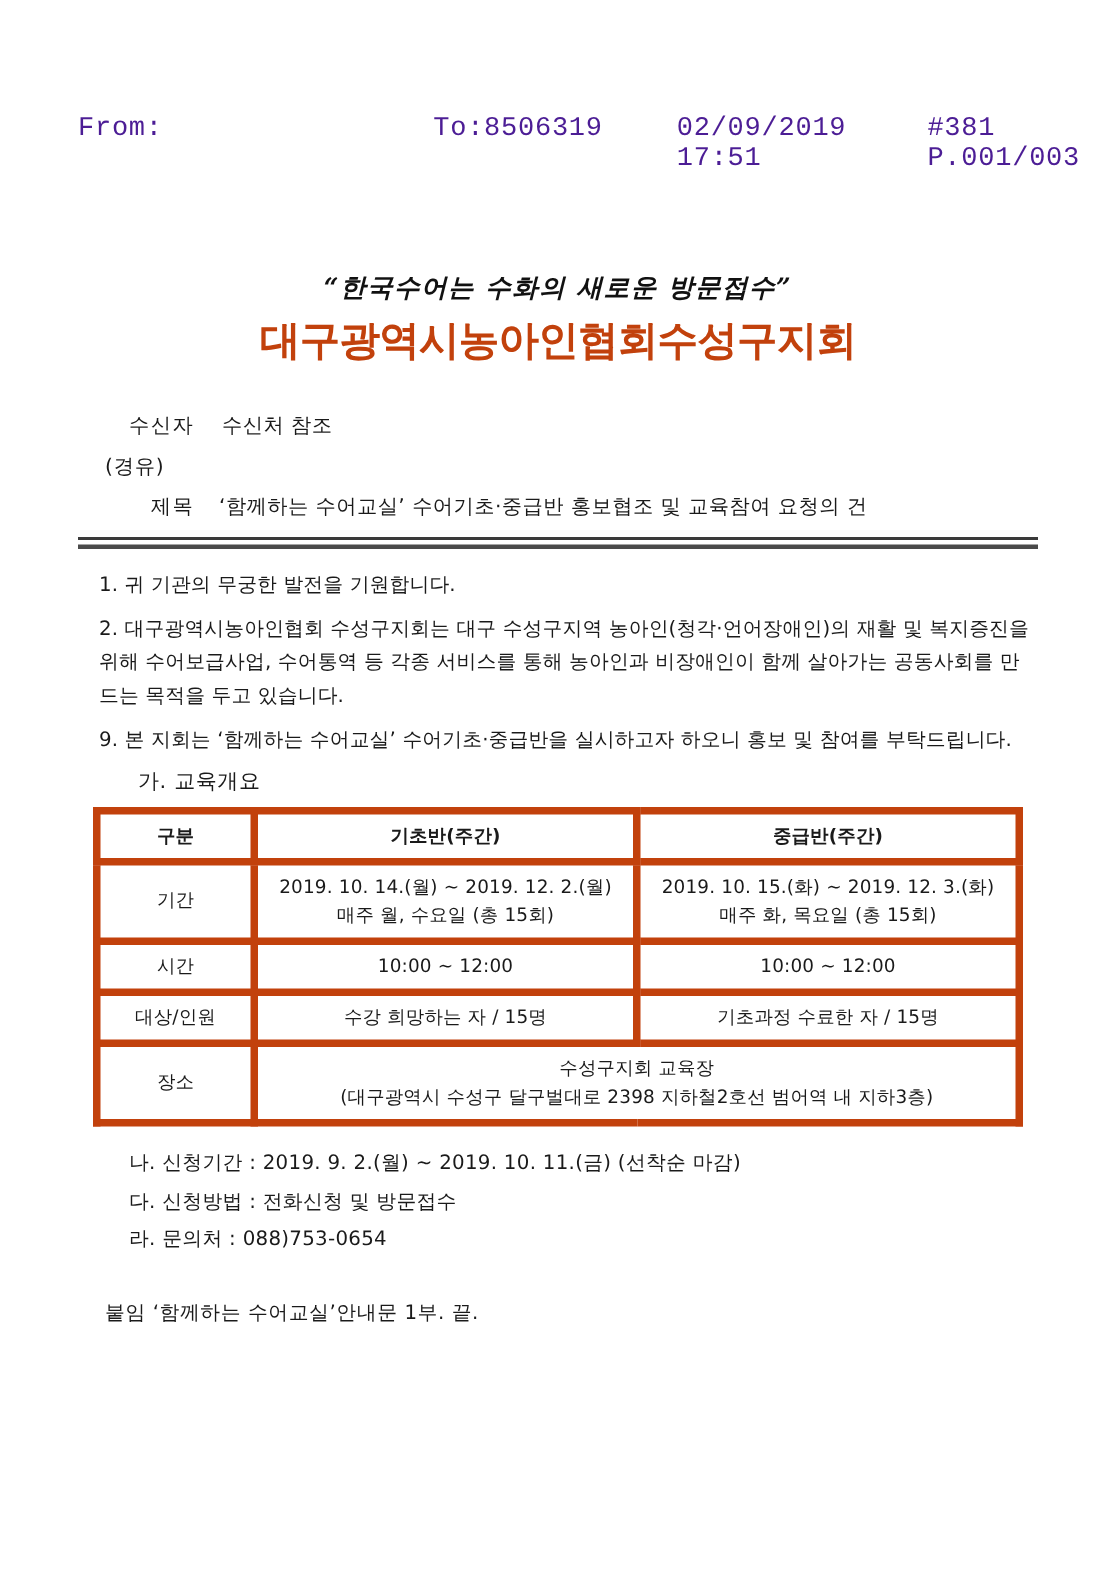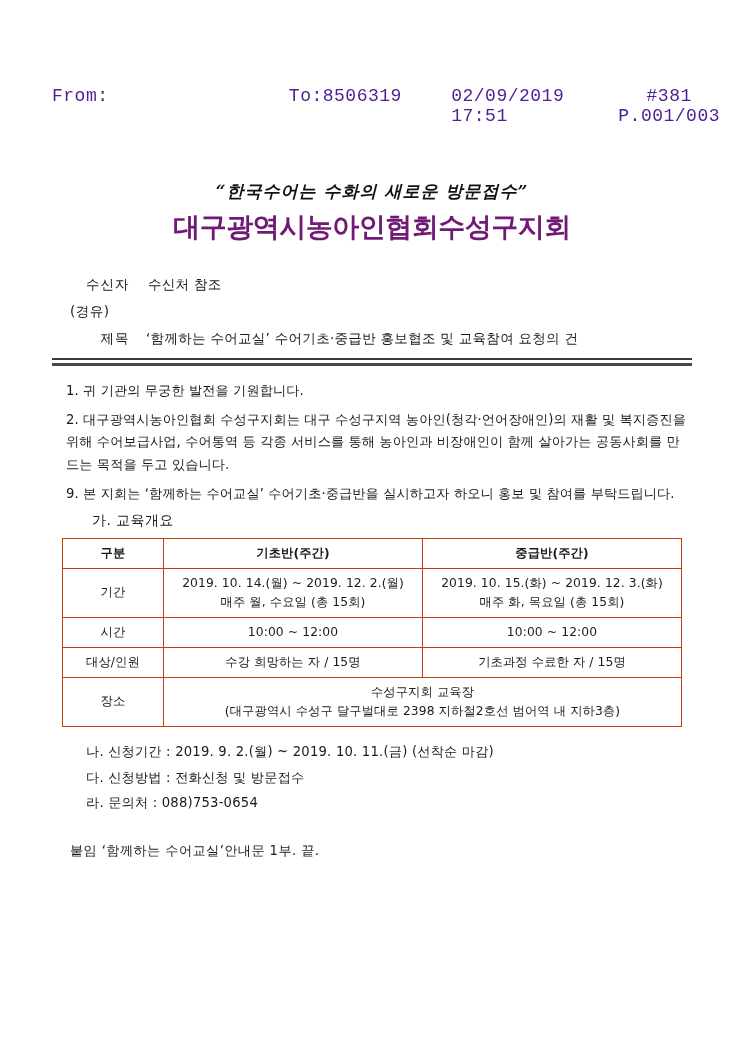--- a/index.html
+++ b/index.html
@@ -25,21 +25,21 @@
     display: flex;
     align-items: baseline;
     font-family: Liberation Mono, monospace;
     font-size: 18px;
     letter-spacing: 0.5px;
     color: #4c1d95;
   }
   .fax-from { width: 248px; }
   .fax-to   { width: 170px; }
   .fax-date { width: 175px; }
-  .fax-page { flex: 1; text-align: center; margin-top: 10px; }
+  .fax-page { flex: 1; text-align: left; }
 
   
   .doc {
     position: absolute;
     top: 180px;
     left: 0;
     width: 744px;
   }
 
   .script-line {
@@ -50,21 +50,21 @@
     font-weight: bold;
     letter-spacing: 1px;
     color: #111;
     margin: 0 0 6px 0;
   }
   .org-title {
     text-align: center;
     font-size: 27px;
     font-weight: bold;
     letter-spacing: -0.5px;
-    color: #701a75;
+    color: #c2410c;
     margin: 0 0 26px 0;
   }
 
   .field-row {
     display: flex;
     margin: 0 0 0 86px;
     font-size: 13.5px;
     line-height: 2.0;
   }
   .field-label {
@@ -111,21 +111,21 @@
 
   
   table.edu {
     border-collapse: collapse;
     margin: 2px auto 0 auto;
     width: 620px;
     table-layout: fixed;
     font-size: 12.3px;
   }
   table.edu th, table.edu td {
-    border: 1px solid #c2410c;
+    border: 5px solid #c2410c;
     text-align: center;
     vertical-align: middle;
     padding: 5px 4px;
     line-height: 1.55;
     letter-spacing: 0.1px;
   }
   table.edu th { font-weight: bold; }
   .col-label { width: 92px; }
   .cell-2line span { display: block; }
 

